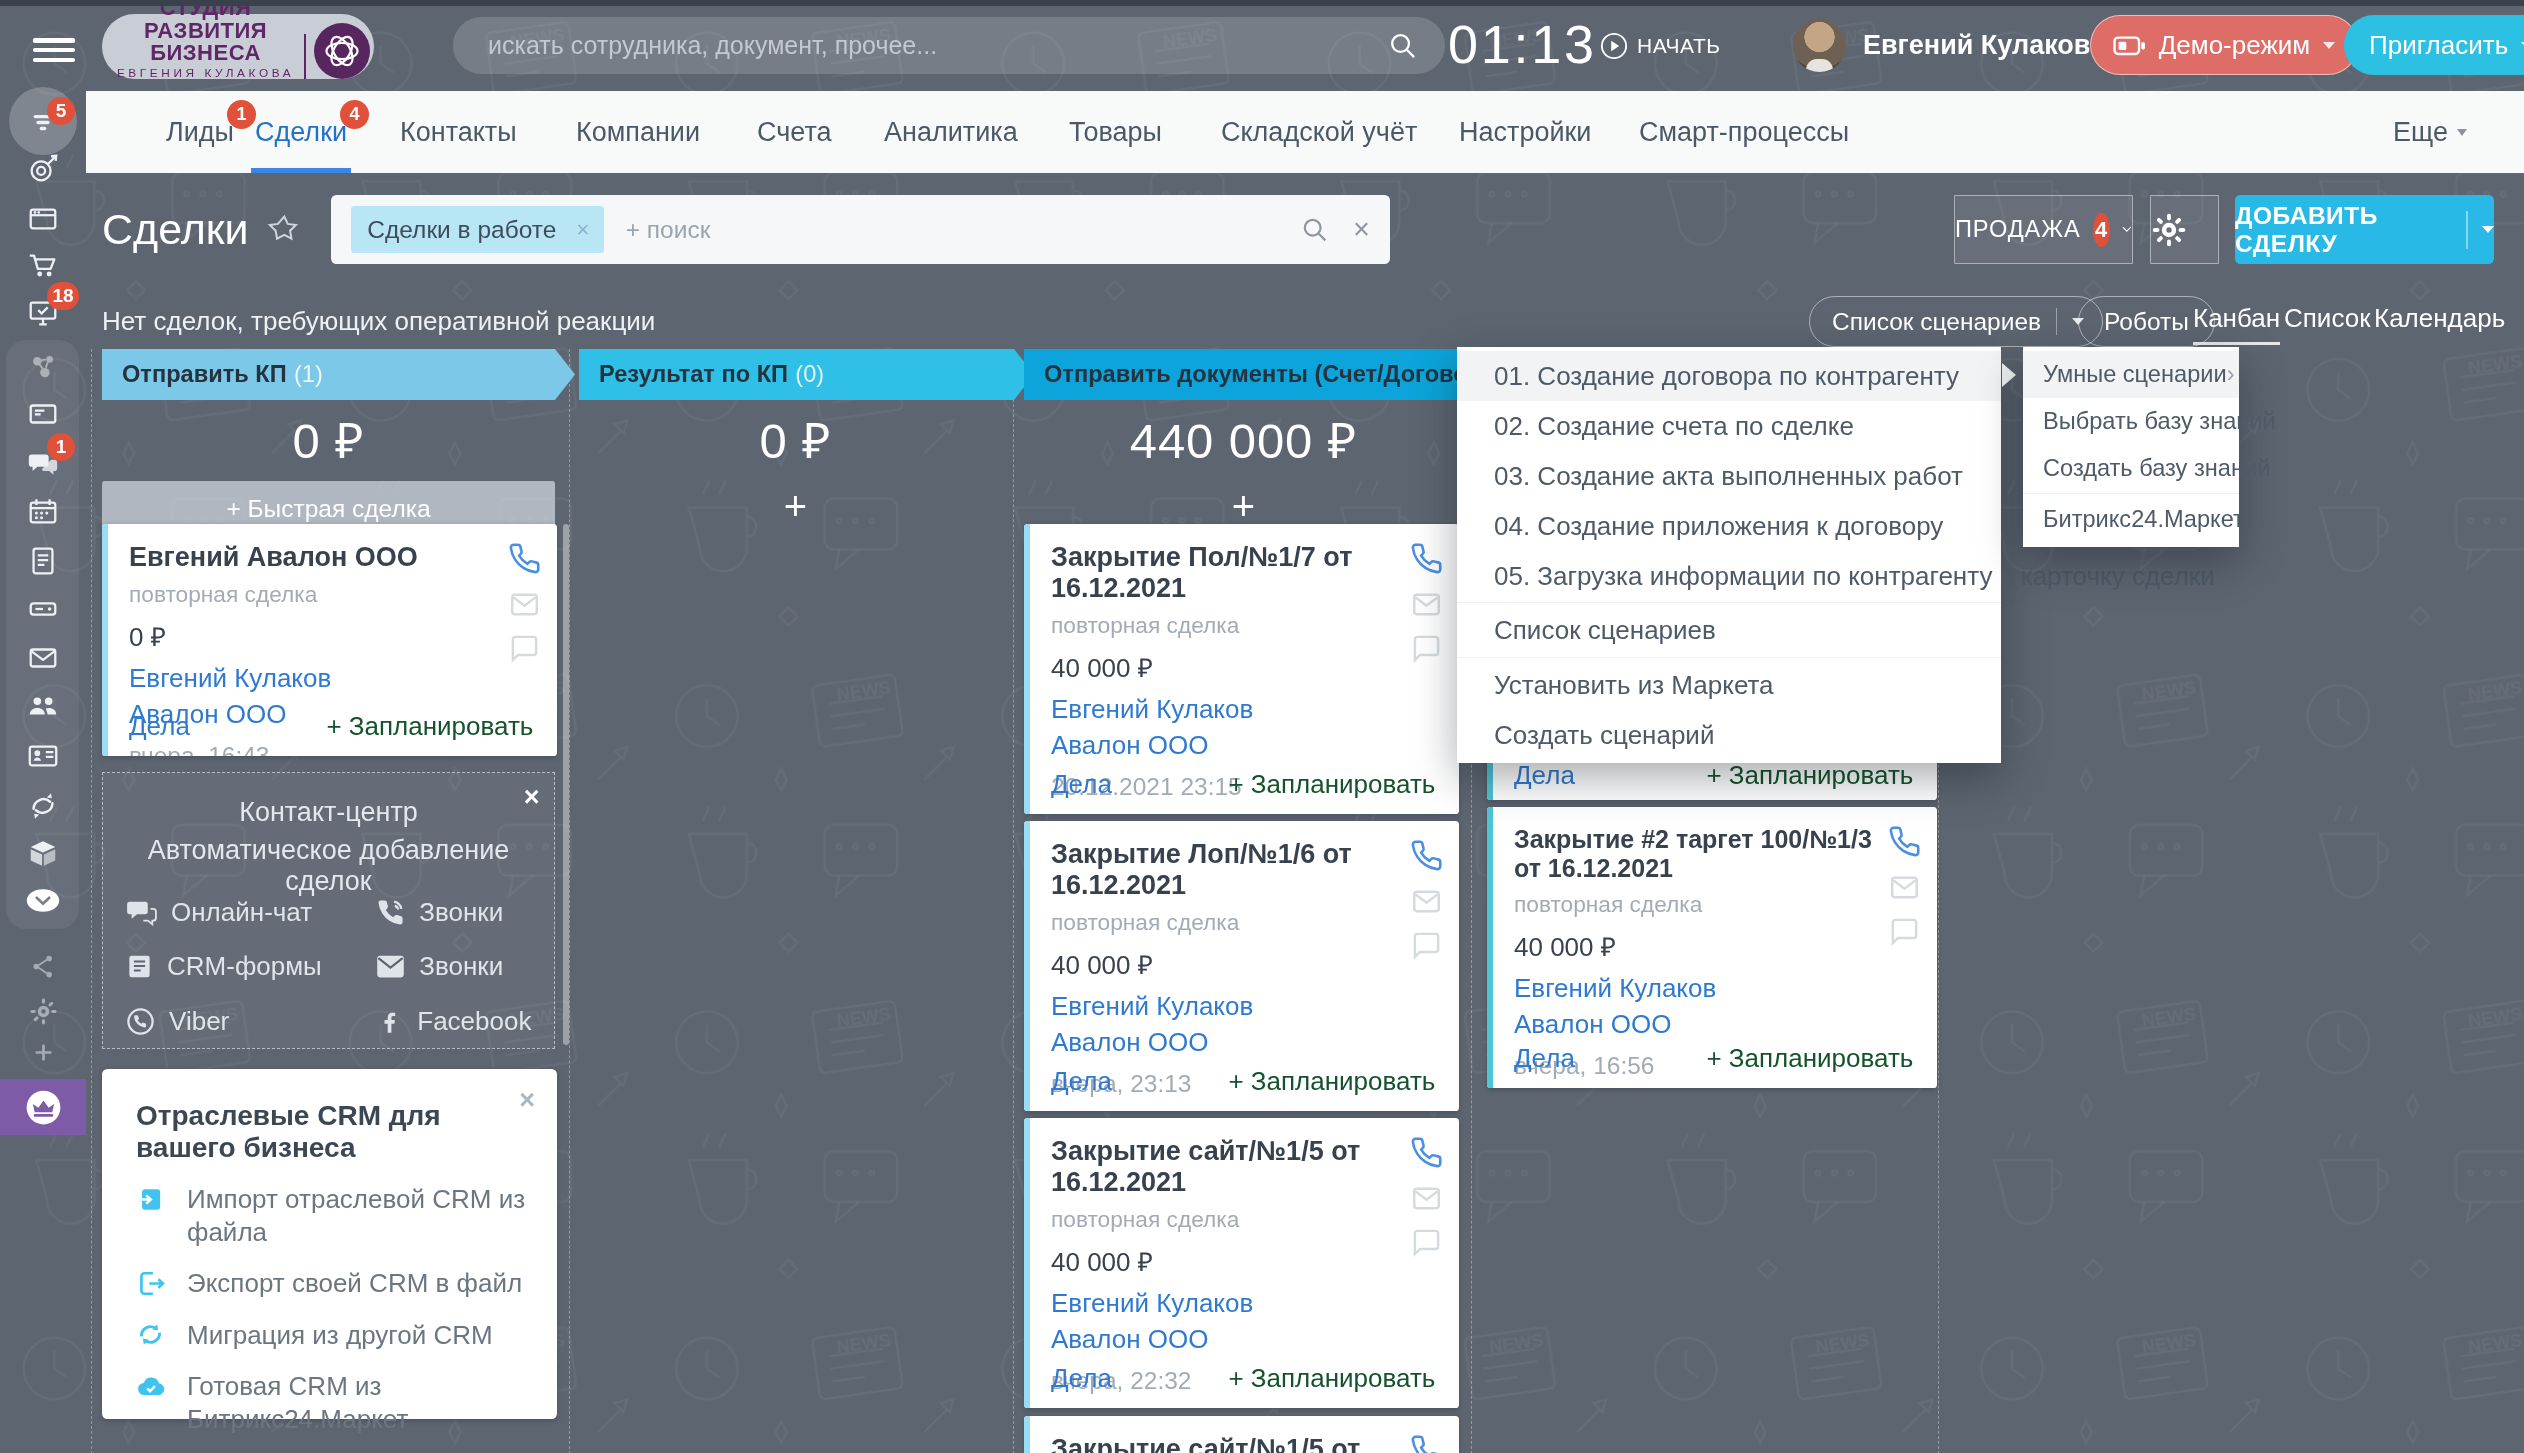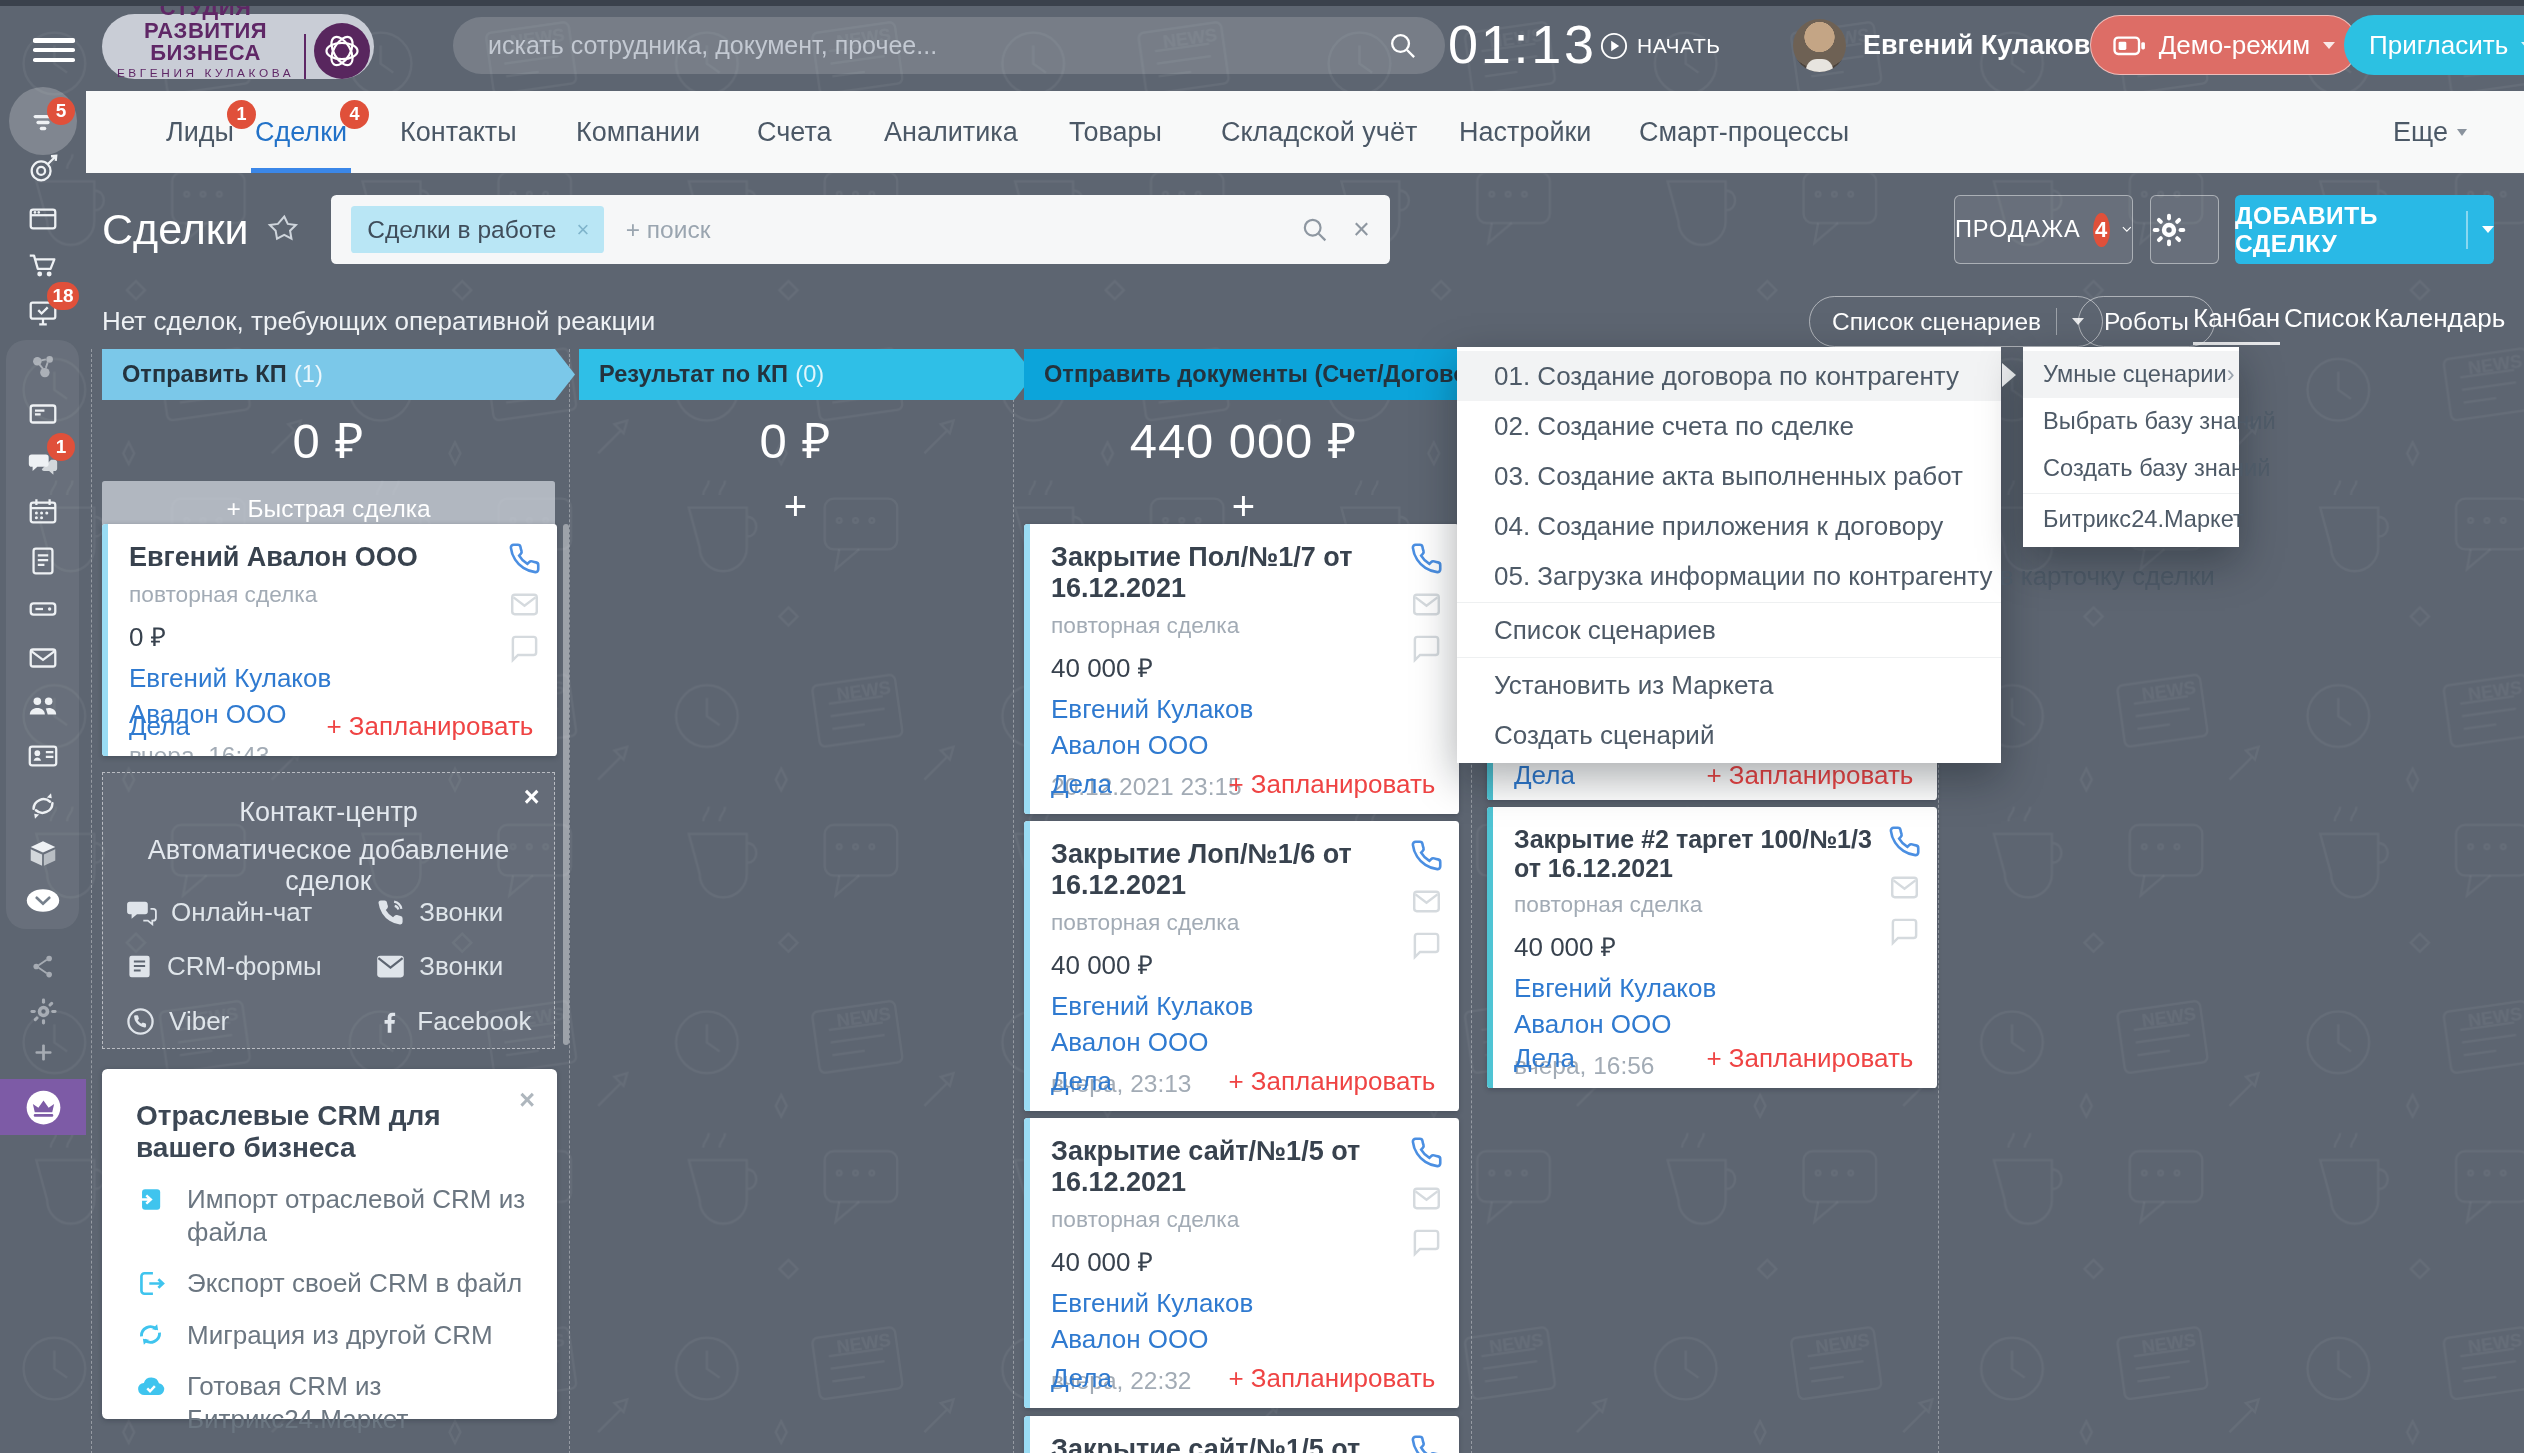--- a/index.html
+++ b/index.html
@@ -60,21 +60,21 @@
   
   .page-title{position:absolute;left:102px;top:205px;font-size:43px;font-weight:300;color:#fff;z-index:10;
               display:flex;align-items:center;gap:18px;}
   .filterbox{position:absolute;left:331px;top:195px;width:1059px;height:69px;background:#f6f7f8;border-radius:5.4px;
              display:flex;align-items:center;padding:0 20px;box-sizing:border-box;z-index:10;}
   .chip{background:#b9e6f5;border-radius:3.6px;height:47px;display:flex;align-items:center;gap:20px;
         padding:0 14.5px 0 16.3px;font-size:24.5px;color:#3f4d5a;cursor:pointer;}
   .chip .x{color:#7fb4cb;font-size:22px;cursor:pointer;}
   .filter-ph{color:#9aa5b0;font-size:24.5px;margin-left:22px;flex:1;}
   .filter-icons{display:flex;align-items:center;gap:23.6px;}
-  .ghost-btn{position:absolute;border:1.8px solid rgba(255,255,255,0.45);border-radius:6px;background:rgba(255,255,255,0.07);
+  .ghost-btn{position:absolute;border:1.8px solid rgba(255,255,255,0.45);border-radius:1px;background:rgba(255,255,255,0.07);
              display:flex;align-items:center;justify-content:flex-start;color:#fff;cursor:pointer;box-sizing:border-box;z-index:10;}
   .funnel-btn{left:1954px;top:195px;width:179px;height:69px;gap:12.7px;font-size:23.6px;letter-spacing:0.9px;}
   .funnel-badge{background:#e0503a;color:#fff;width:34px;height:34px;border-radius:50%;font-size:22px;
              line-height:34px;text-align:center;font-weight:bold;}
   .gear-btn{left:2150px;top:195px;width:69px;height:69px;}
   .add-deal{position:absolute;left:2235px;top:195px;width:259px;height:69px;background:#29b9e6;border-radius:5.4px;
             display:flex;align-items:center;justify-content:center;color:#fff;font-size:24.5px;font-weight:bold;
             letter-spacing:0.5px;cursor:pointer;z-index:10;}
   .add-deal .div{width:1.8px;height:38px;background:rgba(255,255,255,0.45);margin:0 14.5px 0 16.3px;}
 
@@ -107,21 +107,21 @@
   .stripe.teal{background:#4fc4d4;}
   .card-body{padding:18px 23.6px 0 27px;}
   .card-title{font-size:27px;font-weight:bold;color:#38424e;cursor:pointer;max-width:363px;}
   .card-sub{font-size:22.7px;color:#a2abb5;margin-top:8.2px;}
   .card-amount{font-size:26px;color:#38424e;margin-top:10px;}
   .card-link{display:block;font-size:26px;color:#2f7ad0;margin-top:9px;line-height:1.22;}
   .card-date{font-size:24.5px;color:#a2abb5;margin-top:11.8px;}
   .card-footer{position:absolute;left:27px;right:23.6px;bottom:14.5px;display:flex;justify-content:space-between;
         align-items:center;font-size:26px;}
   .card-footer .acts{color:#2f7ad0;}
-  .card-footer .plan{color:#ef4444;cursor:pointer;}
+  .card-footer .plan{color:#14532d;cursor:pointer;}
   .card-icons{position:absolute;top:18px;right:16.3px;display:flex;flex-direction:column;gap:13.6px;align-items:center;}
 
   
   .cc-widget{position:absolute;border:1.8px dashed rgba(255,255,255,0.55);background:rgba(255,255,255,0.05);
       box-sizing:border-box;color:#e3e8ee;text-align:center;}
   .cc-close{position:absolute;top:11px;right:14.5px;font-size:27px;font-weight:bold;color:#fff;cursor:pointer;line-height:1;}
   .cc-title{font-size:27px;margin-top:23.6px;}
   .cc-sub{font-size:27px;margin-top:7.3px;}
   .cc-grid{display:grid;grid-template-columns:auto auto;justify-content:center;column-gap:54px;row-gap:23.6px;
       font-size:26px;color:#dfe5ea;}

